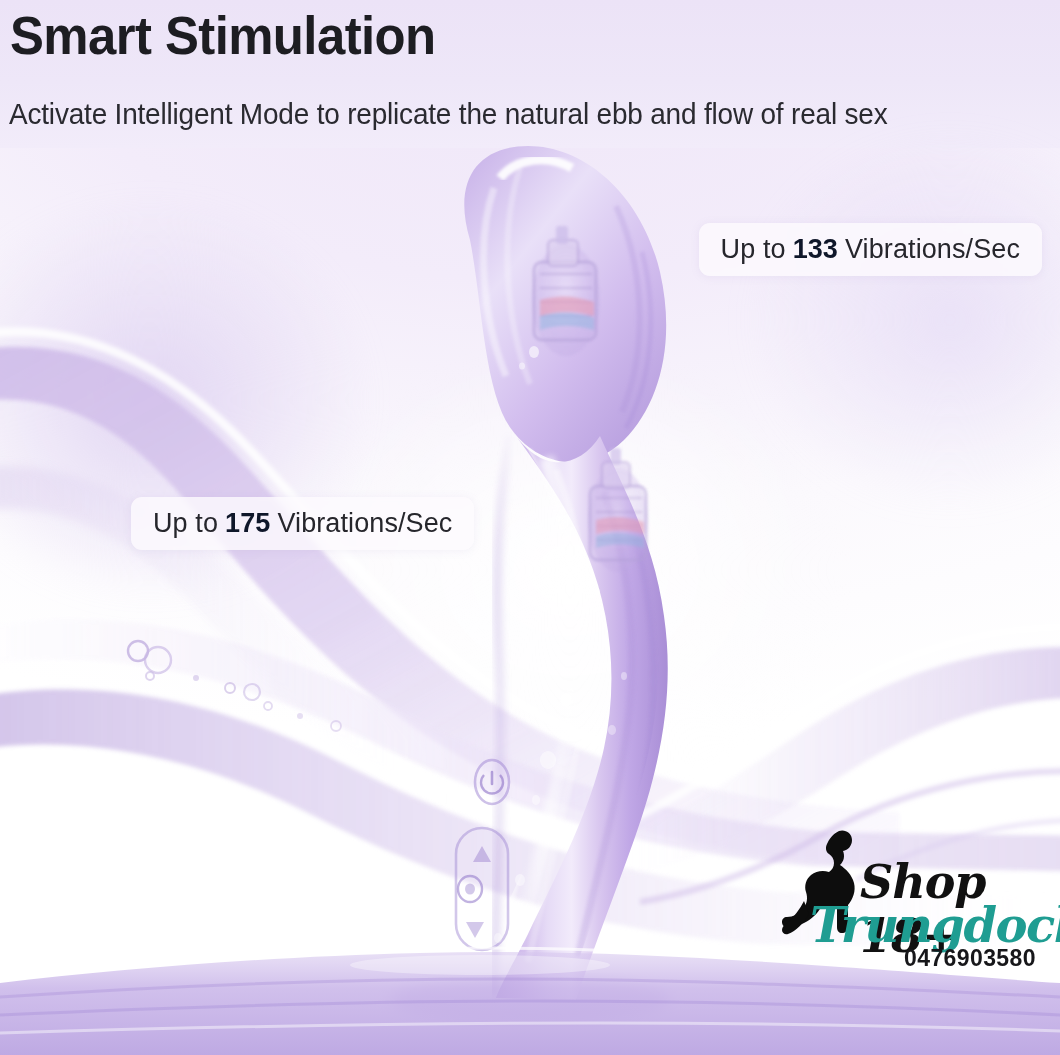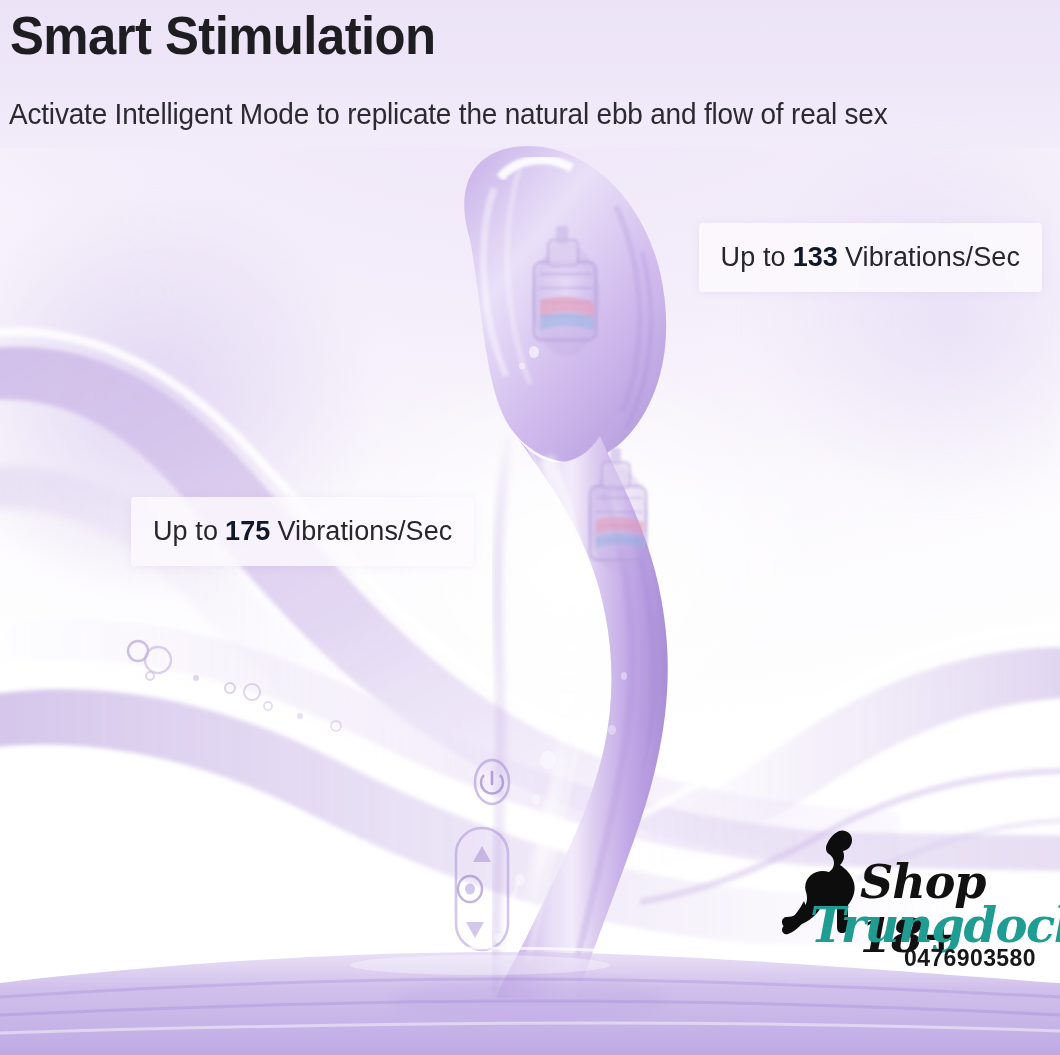--- a/index.html
+++ b/index.html
@@ -44,22 +44,22 @@
   .water{position:absolute;left:0;bottom:0;width:1060px;height:120px;}
 
   
   #product{position:absolute;left:0;top:0;width:1060px;height:1055px;}
 
   
   .badge{
     position:absolute;
     display:flex;align-items:center;
     background:rgba(252,250,254,.80);
-    border-radius:4px;
-    padding:8px 22px;
+    border-radius:11px;
+    padding:0 22px;
     height:53px;
     box-shadow:0 1px 10px rgba(150,130,190,.10);
     backdrop-filter:blur(2px);
     white-space:nowrap;
   }
   .badge span{
     font-size:27px;color:#26262c;letter-spacing:.1px;
   }
   .badge .num{
     font-weight:bold;color:#0f172a;padding:0 7px;

